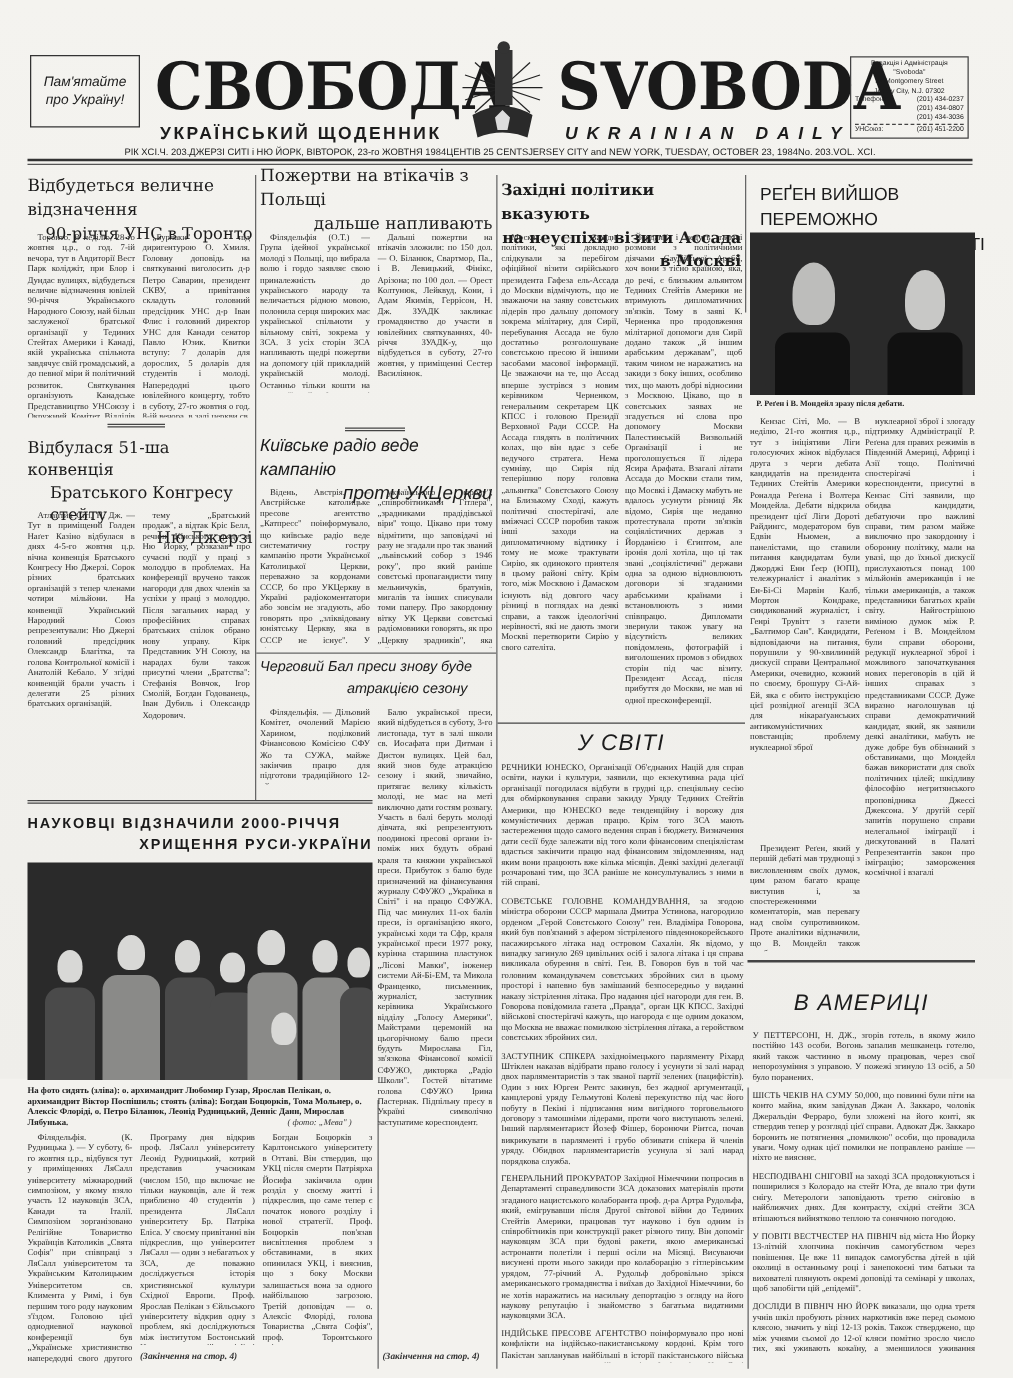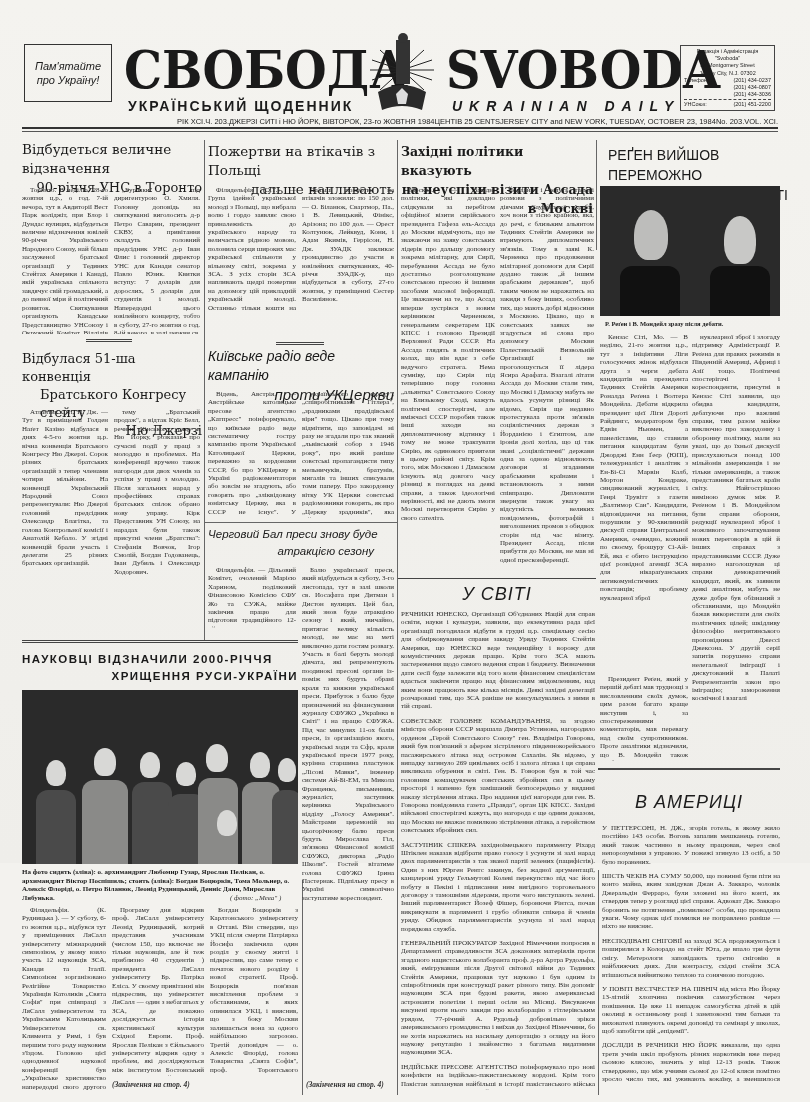--- a/index.html
+++ b/index.html
@@ -12,21 +12,21 @@
   .title-ua { position: absolute; left: 124px; top: 42px; font-family: "DejaVu Serif", serif; font-weight: 900; font-size: 52px; letter-spacing: 0px; transform: scaleX(0.92); transform-origin: left; color: #1a1a1a; line-height: 56px; }
   .title-en { position: absolute; left: 446px; top: 42px; font-family: "DejaVu Serif", serif; font-weight: 900; font-size: 52px; transform: scaleX(0.92); transform-origin: left; color: #1a1a1a; line-height: 56px; }
   .subtitle-ua { position: absolute; left: 128px; top: 98px; font-family: "Liberation Sans", sans-serif; font-weight: bold; font-size: 14px; letter-spacing: 2px; }
   .subtitle-en { position: absolute; left: 452px; top: 98px; font-family: "Liberation Sans", sans-serif; font-weight: bold; font-style: italic; font-size: 14px; letter-spacing: 7px; }
   .emblem { position: absolute; left: 366px; top: 30px; width: 72px; height: 84px; }
   .address-box { position: absolute; left: 680px; top: 45px; width: 95px; height: 66px; border: 1px solid #444; font-family: "Liberation Sans", sans-serif; font-size: 5.5px; line-height: 7.2px; padding: 2px 3px; text-align: center; }
   .address-box .phones { text-align: left; }
   .address-box .sep { border-top: 1px dashed #444; margin: 1px 0; }
   .address-box .row { display: flex; justify-content: space-between; }
 
-  .dateline { position: absolute; left: 22px; top: 117px; width: 756px; height: 12px; font-family: "Liberation Sans", sans-serif; font-size: 7.5px; display: flex; justify-content: flex-end; align-items: center; border-bottom: 2px solid #333; padding-bottom: 1px; }
+  .dateline { position: absolute; left: 22px; top: 117px; width: 756px; height: 12px; font-family: "Liberation Sans", sans-serif; font-size: 7.5px; display: flex; justify-content: center; align-items: center; border-bottom: 2px solid #333; padding-bottom: 1px; }
   .dateline span { white-space: nowrap; }
   .rule2 { position: absolute; left: 22px; top: 131px; width: 756px; border-top: 1px solid #555; }
 
   
   .vrule { position: absolute; border-left: 1px solid #666; }
   .hrule { position: absolute; border-top: 1px solid #666; }
   .deco-rule { position: absolute; border-top: 3px double #444; }
 
   .hl { position: absolute; font-family: "DejaVu Serif", serif; font-size: 15px; line-height: 20px; color: #1a1a1a; }
   .hl.bold { font-weight: bold; }
@@ -121,21 +121,21 @@
   <div class="vrule" style="left:598px;top:870px;height:225px"></div>
 
   <div class="hl" style="left:22px;top:140px;width:180px;font-size:13.5px;line-height:19px">
     <span>Відбудеться величне відзначення</span>
     <span class="r" style="font-size:13px">90-річчя УНС в Торонто</span>
   </div>
   <div class="txt" style="left:22px;top:186px;width:86px;height:148px">Торонто. В неділю, 28-го жовтня ц.р., о год. 7-ій вечора, тут в Авдиторії Вест Парк коліджіт, при Блор і Дундас вулицях, відбудеться величне відзначення ювілей 90-річчя Українського Народного Союзу, най більш заслуженої братської організації у Тединих Стейтах Америки і Канаді, якій українська спільнота завдячує свій громадський, а до певної міри й політичний розвиток. Святкування організують Канадське Представництво УНСоюзу і Окружний Комітет Відділів УНС в Торонто, на яке запрошують членів УНС і все українське громадянство. У багатій і вишуканій програмі виступатимуть: хор „Веснівка" під диригентурою Квітки Зорич-Кондрацької, група бандуристів під керівництвом П. Бориса, Гриць Зозуля (маестро Володимир Довганюк), хор</div>
   <div class="txt" style="left:114px;top:186px;width:86px;height:148px">„Бурлаки" під диригентурою О. Хмиля. Головну доповідь на святкуванні виголосить д-р Петро Саварин, президент СКВУ, а привітання складуть головний предсідник УНС д-р Іван Флис і головний директор УНС для Канади сенатор Павло Юзик. Квитки вступу: 7 доларів для дорослих, 5 доларів для студентів і молоді. Напередодні цього ювілейного концерту, тобто в суботу, 27-го жовтня о год. 8-ій вечора, в залі церкви св. Євхаристії, при 515 Бродвю авеню Іст Торонто, буде забава для молоді. Вступ: 8 доларів і 5 для студентів. УНС дуже зацікавлений присутністю на концерті і забаві української молоді, яка повинна запізнатися з працею УНСоюзу, корисною для українських спільнот в ЗСА і Канаді та українського народу установи.</div>
   <div class="deco-rule" style="left:86px;top:339px;width:46px"></div>
 
-  <div class="hl" style="left:208px;top:142px;width:186px;font-size:13.5px;line-height:19px">
+  <div class="hl" style="left:208px;top:132px;width:186px;font-size:13.5px;line-height:19px">
     <span>Пожертви на втікачів з Польщі</span>
     <span class="r">дальше напливають</span>
   </div>
   <div class="txt" style="left:208px;top:186px;width:88px;height:128px">Філядельфія (О.Т.) — Група ідейної української молоді з Польщі, що вибрала волю і гордо заявляє свою приналежність до українського народу та величається рідною мовою, полонила серця широких мас української спільноти у вільному світі, зокрема у ЗСА. З усіх сторін ЗСА напливають щедрі пожертви на допомогу цій прикладній українській молоді. Останньо тільки кошти на дорогу її до Сан Франциско і подорож дальше покрила УНСоюз.</div>
   <div class="txt" style="left:302px;top:186px;width:92px;height:128px">Дальші пожертви на втікачів зложили: по 150 дол. — О. Біланюк, Свартмор, Па., і В. Левицький, Фінікс, Арізона; по 100 дол. — Орест Колтунюк, Лейквуд, Кони, і Адам Якимів, Геррісон, Н. Дж. ЗУАДК закликає громадянство до участи в ювілейних святкуваннях, 40-річчя ЗУАДК-у, що відбудеться в суботу, 27-го жовтня, у приміщенні Сестер Василіянок.</div>
   <div class="deco-rule" style="left:276px;top:342px;width:48px"></div>
 
   <div class="hl sans italic" style="left:208px;top:347px;width:186px;font-size:14px;line-height:19px">
     <span>Київське радіо веде кампанію</span>
     <span class="r" style="font-size:15px">проти УКЦеркви</span>
@@ -221,17 +221,17 @@
   <div class="txt" style="left:692px;top:333px;width:88px;height:428px">нуклеарної зброї і злогаду підтримку Адміністрації Р. Реґена для правих режимів в Південній Америці, Африці і Азії тощо. Політичні спостерігачі і кореспонденти, присутні в Кензас Сіті заявили, що обидва кандидати, дебатуючи про важливі справи, тим разом майже виключно про закордонну і оборонну політику, мали на увазі, що до їхньої дискусії прислухаються понад 100 мільйонів американців і не тільки американців, а також представники багатьох країн світу. Найгострішою виміною думок між Р. Реґеном і В. Мондейлом були справи оборони, редукції нуклеарної зброї і можливого започаткування нових переговорів в цій й інших справах з представниками СССР. Дуже виразно наголошував ці справи демократичний кандидат, який, як заявили деякі аналітики, мабуть не дуже добре був обізнаний з обставинами, що Мондейл бажав використати для своїх політичних цілей; шкідливу філософію негритянського проповідника Джессі Джексона. У другій серії запитів порушено справи нелегальної іміграції і дискутований в Палаті Репрезентантів закон про іміграцію; замороження космічної і взагалі</div>
   <div class="txt" style="left:600px;top:675px;width:88px;height:86px">Президент Реґен, який у першій дебаті мав труднощі з висловленням своїх думок, цим разом багато краще виступив і, за спостереженнями коментаторів, мав перевагу над своїм супротивником. Проте аналітики відзначили, що В. Мондейл також пробував дати слухачам свою візію про майбутнє Америки, але не врахував, що йому для цього не вистарчить призначеного для кожного дискутанта часу — чотири хвилини і не міг тому закінчити ефективно своєї думки. Вєтаки, ранні опити серед глядачів і аналітиків дали перевагу Р. Реґенові.</div>
 
   <div class="hrule" style="left:598px;top:768px;width:182px;border-top:2px solid #444"></div>
   <div class="section-hd" style="left:598px;top:792px;width:182px">В АМЕРИЦІ</div>
   <div class="txt bullets" style="left:602px;top:824px;width:178px;height:260px;text-indent:0">
     <p><b>У ПЕТТЕРСОНІ, Н. ДЖ.,</b> <span>згорів готель, в якому жило постійно 143 особи. Вогонь запалив мешканець готелю, який також частинно в ньому працював, через свої непорозуміння з управою. У пожежі згинуло 13 осіб, а 50 було поранених.</span></p>
     <p><b>ШІСТЬ ЧЕКІВ НА СУМУ</b> <span>50,000, що повинні були піти на конто майна, яким завідував Джан А. Заккаро, чоловік Джеральдін Ферраро, були зложені на його конті, як ствердив тепер у розгляді цієї справи. Адвокат Дж. Заккаро боронить не потягнення „помилкою" особи, що провадила уваги. Чому однак цієї помилки не поправлено раніше — ніхто не виясняє.</span></p>
     <p><b>НЕСПОДІВАНІ СНІГОВІЇ</b> <span>на заході ЗСА продовжуються і поширилися з Колорадо на стейт Юта, де впало три фути снігу. Метерологи заповідають третю сніговію в найближчих днях. Для контрасту, східні стейти ЗСА втішаються вийнятково теплою та сонячною погодою.</span></p>
     <p><b>У ПОВІТІ ВЕСТЧЕСТЕР НА ПІВНІЧ</b> <span>від міста Ню Йорку 13-літній хлопчина покінчив самогубством через повішення. Це вже 11 випадок самогубства дітей в цій околиці в останньому році і занепокоєні тим батьки та вихователі плянують окремі доповіді та семінарі у школах, щоб запобігти цій „епідемії".</span></p>
-    <p><b>ДОСЛІДИ В РЕЧНИКИ НЮ ЙОРК</b> <span>виказали, що одна третя учнів шкіл пробують різних наркотиків вже перед сьомою клясою, значить у віці 12-13 років. Також стверджено, що між учнями сьомої до 12-ої кляси помітно зросло число тих, які уживають кокаїну, а зменшилося уживання марихуани та „ангельського порошку".</span></p>
+    <p><b>ДОСЛІДИ В ПІВНІЧ НЮ ЙОРК</b> <span>виказали, що одна третя учнів шкіл пробують різних наркотиків вже перед сьомою клясою, значить у віці 12-13 років. Також стверджено, що між учнями сьомої до 12-ої кляси помітно зросло число тих, які уживають кокаїну, а зменшилося уживання марихуани та „ангельського порошку".</span></p>
 
   </div>
 
 </div>
 
 </body></html>

